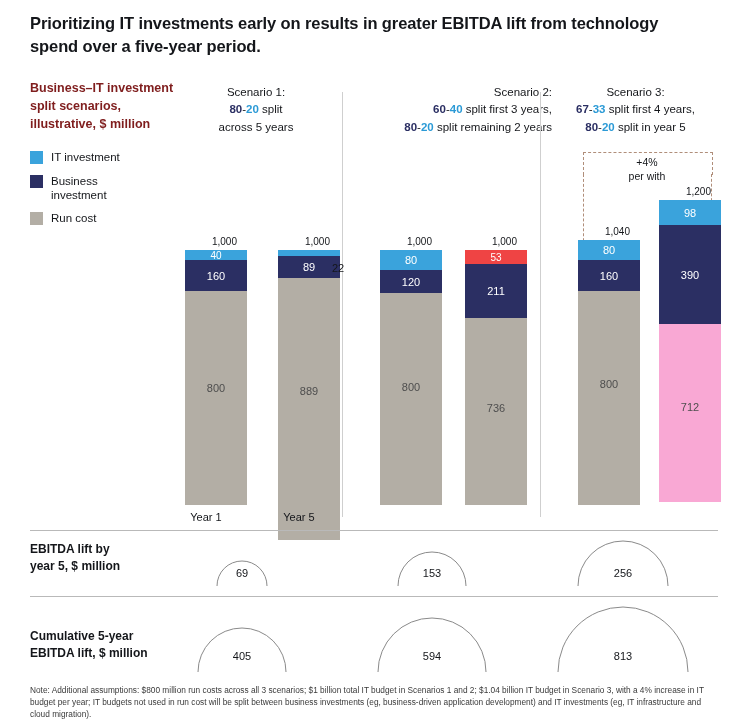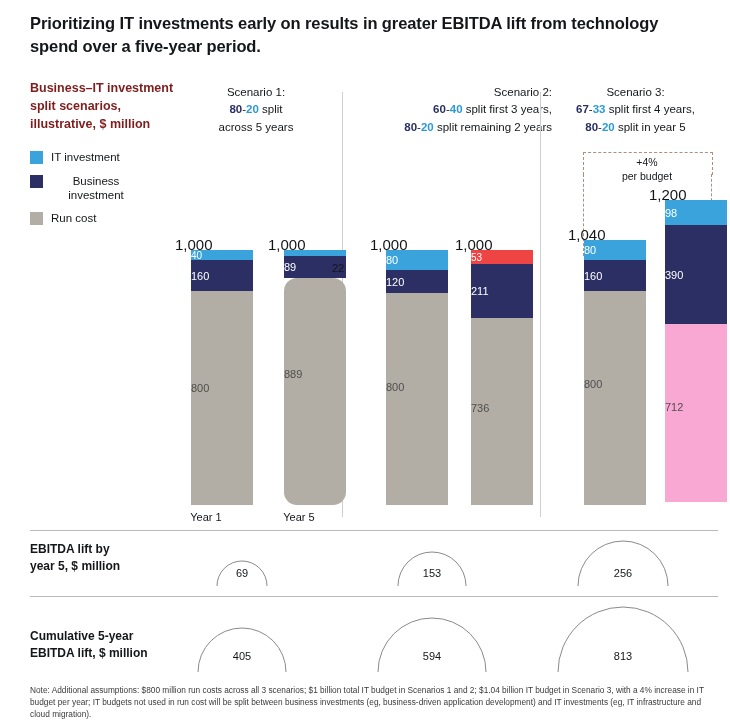--- a/index.html
+++ b/index.html
@@ -38,21 +38,20 @@
     width: 150px;
   }
   .legend-title {
     font-size: 12.5px;
     font-weight: bold;
     line-height: 1.42;
     color: #7f1d1d;
   }
   .legend-items {
     margin-top: 17px;
-    text-align: center;
   }
   .legend-row {
     display: flex;
     align-items: flex-start;
     margin-bottom: 9px;
   }
   .swatch {
     width: 13px;
     height: 13px;
     flex: 0 0 13px;
@@ -84,40 +83,41 @@
     height: 1px;
     background: #b9b9b9;
   }
 
   .bar {
     position: absolute;
     width: 62px;
   }
   .seg {
     position: absolute;
-    left: 16px;
+    left: 10px;
     width: 62px;
     display: flex;
     align-items: center;
+    justify-content: center;
     font-size: 11px;
     color: #ffffff;
   }
   .seg.run {
     color: #4e4e4e;
   }
   .seg-label-out {
     position: absolute;
     font-size: 11px;
     color: #14161a;
   }
   .bar-total {
     position: absolute;
-    font-size: 15px;
-    color: #14161a;
-    text-align: left;
+    font-size: 10px;
+    color: #14161a;
+    text-align: right;
     width: 62px;
   }
   .bar-xlabel {
     position: absolute;
     font-size: 11px;
     color: #14161a;
     text-align: center;
     width: 62px;
   }
   .annot {
@@ -221,21 +221,21 @@
       <span class="hl-navy">80</span><span>-</span><span class="hl-blue">20</span><span> split in year 5</span>
     </div>
   </div>
 
   <div class="divider" style="left:342px; top:92px; height:425px;"></div>
   <div class="divider" style="left:540px; top:92px; height:425px;"></div>
 
   <div class="annot-box" style="left:583px; top:152px; width:128px; height:22px;"></div>
   <div class="annot" style="left:583px; top:156px; width:128px;">
     <div>+4%</div>
-    <div>per budget</div>
+    <div>per with</div>
   </div>
   <div class="annot-stem" style="left:583px; top:174px; height:82px;"></div>
   <div class="annot-stem" style="left:711px; top:174px; height:32px;"></div>
 
   <div class="bar" style="left:175px; top:250px; height:255px;">
     <div class="seg" style="top:0; height:10px; background:#3aa3dc;">
       <span style="font-size:10px;">40</span>
     </div>
     <div class="seg" style="top:10px; height:31px; background:#2b2f63;">
       <span>160</span>
@@ -245,21 +245,21 @@
     </div>
   </div>
   <div class="bar-total" style="left:175px; top:236px;">1,000</div>
   <div class="bar-xlabel" style="left:175px; top:511px;">Year 1</div>
 
   <div class="bar" style="left:268px; top:250px; height:255px;">
     <div class="seg" style="top:0; height:6px; background:#3aa3dc;"></div>
     <div class="seg" style="top:6px; height:22px; background:#2b2f63;">
       <span>89</span>
     </div>
-    <div class="seg run" style="top:28px; height:227px; background:#b3aea5;border-radius:13px;">
+    <div class="seg run" style="top:28px; height:262px; background:#b3aea5;">
       <span style="position:relative; top:-18px;">889</span>
     </div>
   </div>
   <div class="seg-label-out" style="left:332px; top:262px;">22</div>
   <div class="bar-total" style="left:268px; top:236px;">1,000</div>
   <div class="bar-xlabel" style="left:268px; top:511px;">Year 5</div>
 
   <div class="bar" style="left:370px; top:250px; height:255px;">
     <div class="seg" style="top:0; height:20px; background:#3aa3dc;">
       <span>80</span>

